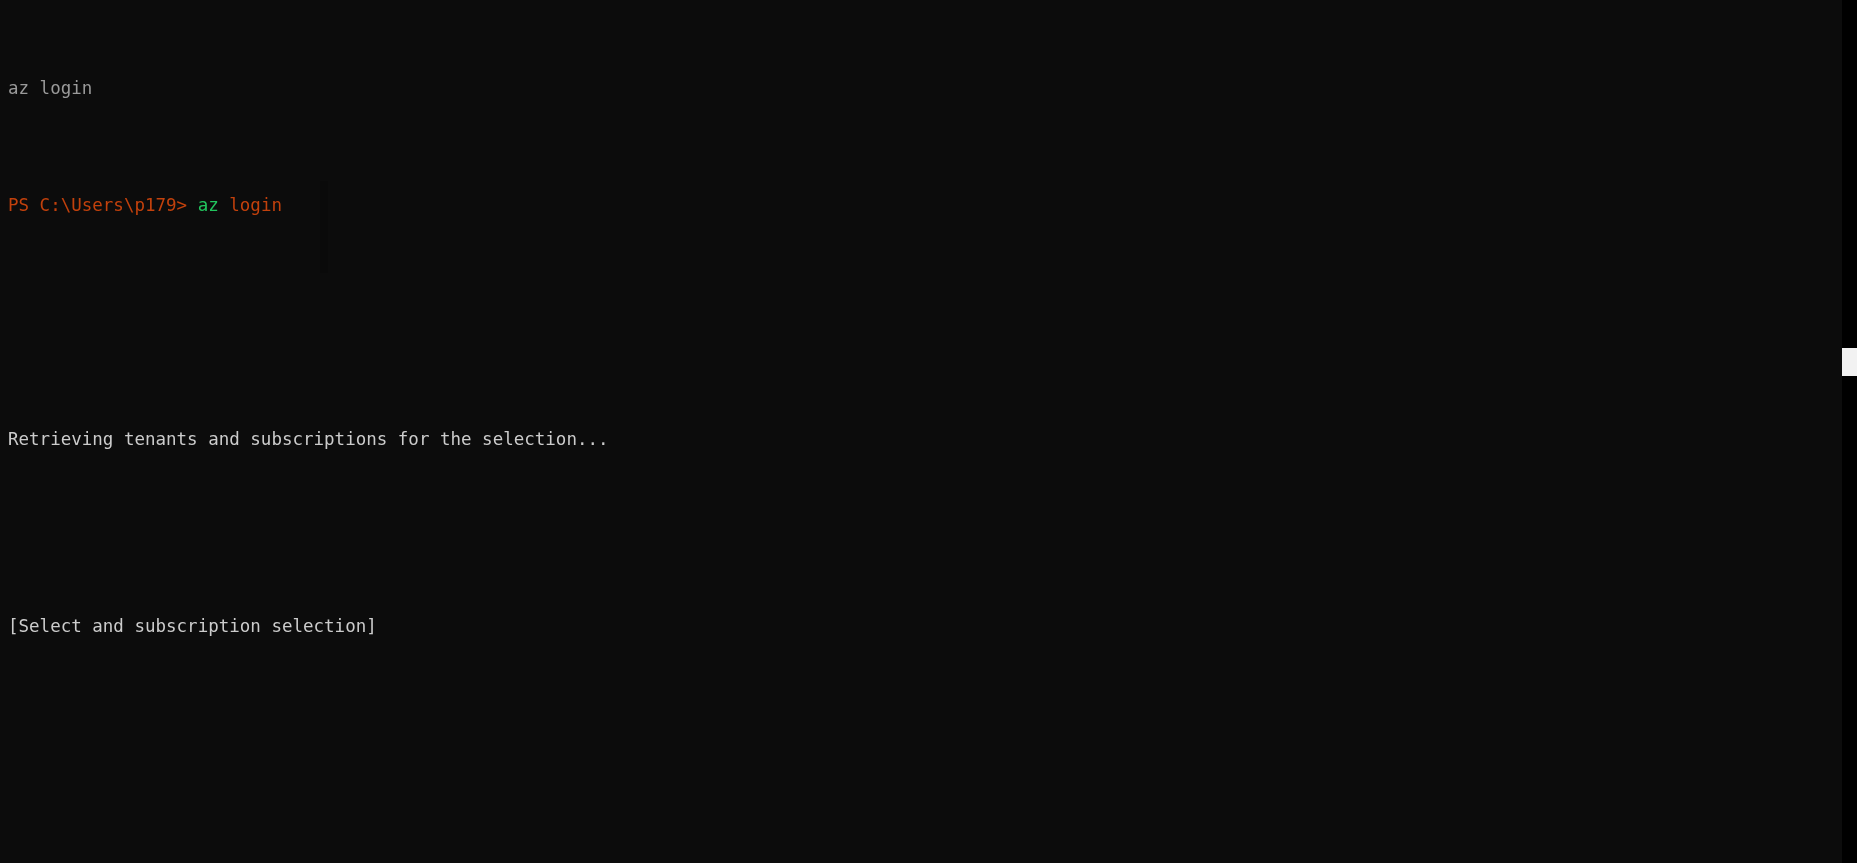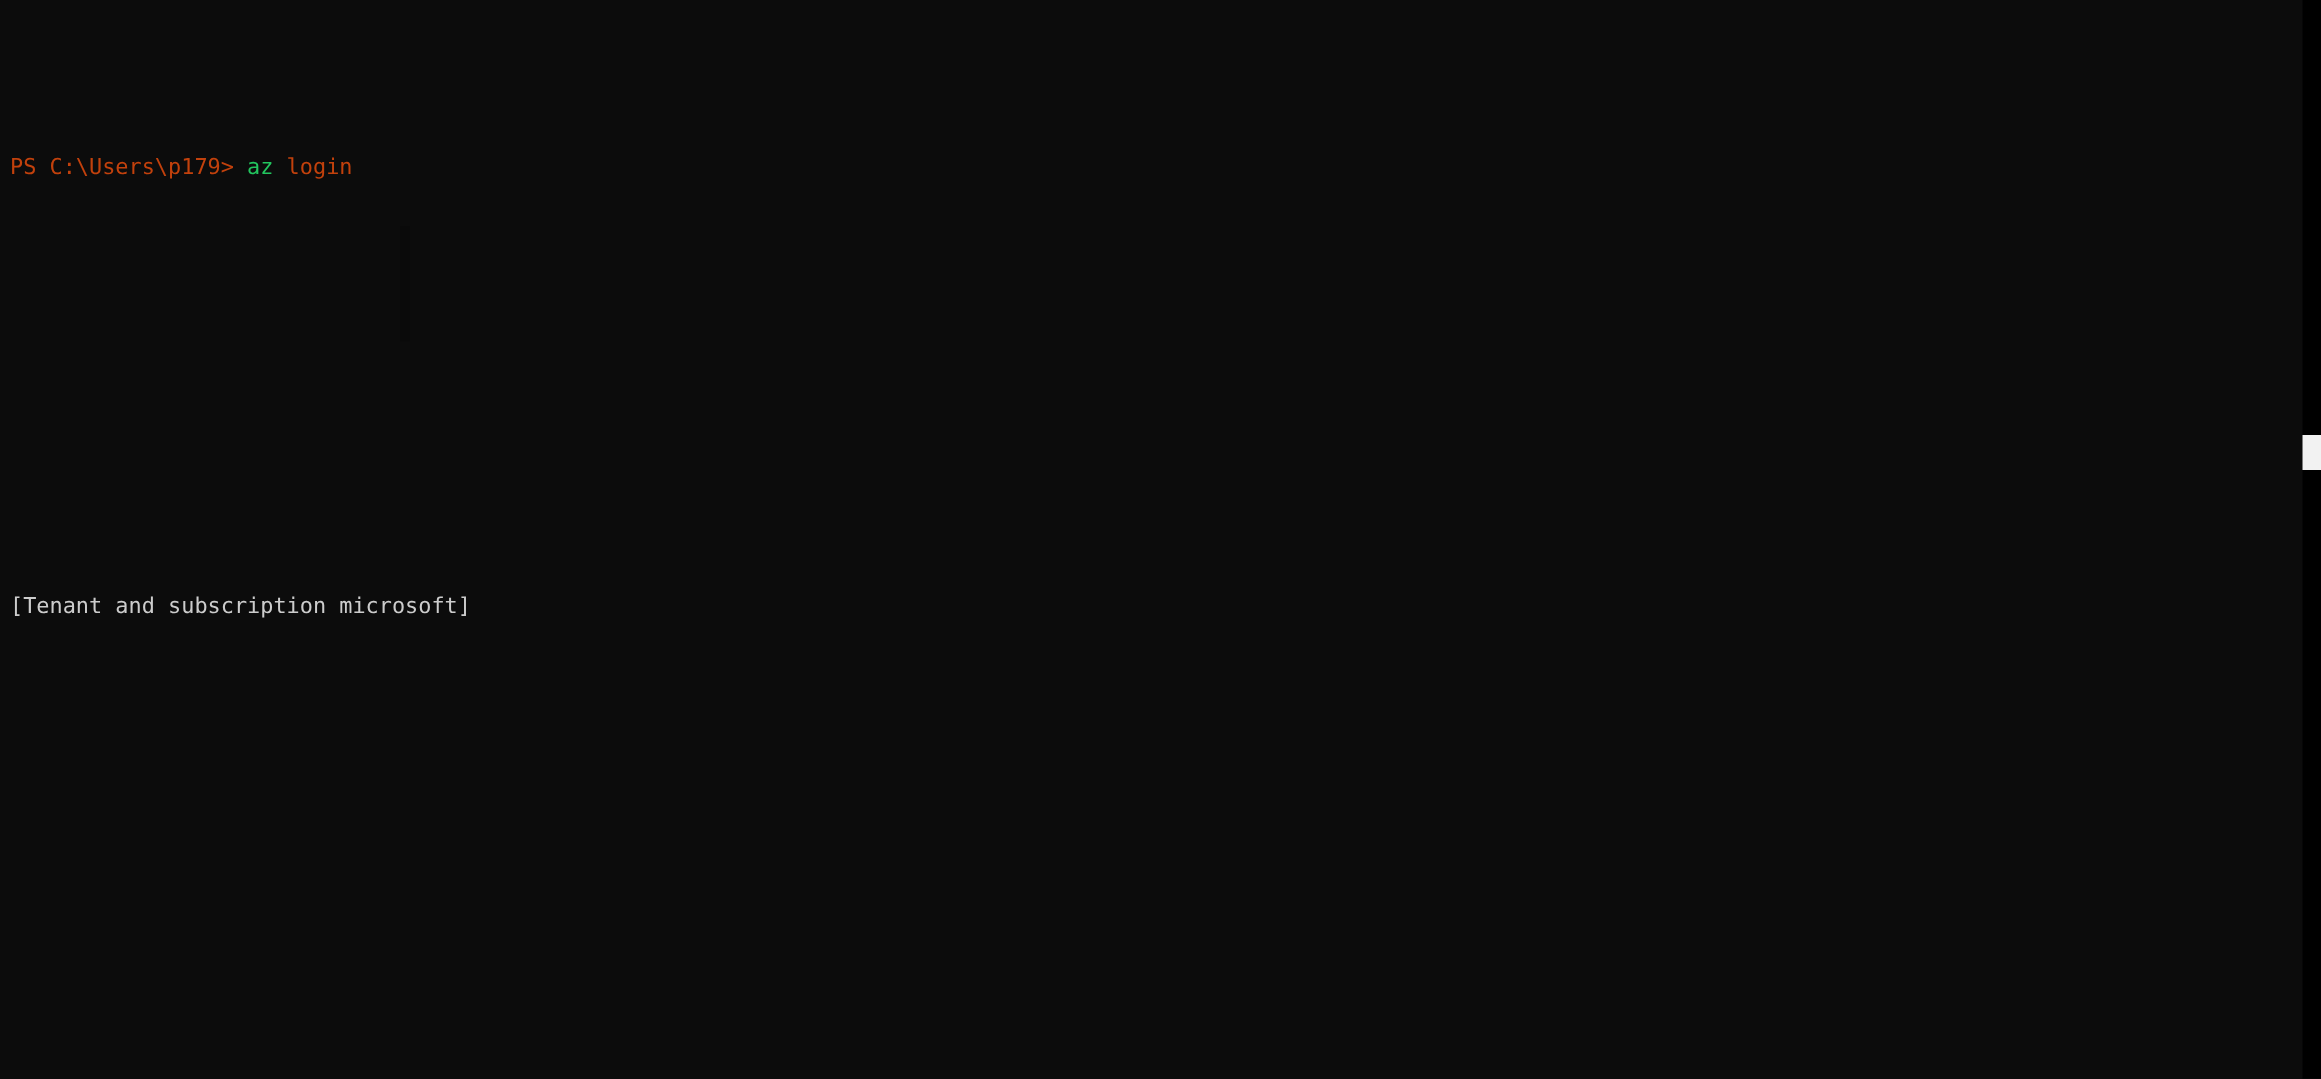--- a/index.html
+++ b/index.html
@@ -74,32 +74,34 @@
   }
 </style>
 </head>
 <body>
 
 <div id="terminal">
 
   <div class="screen">
 
     
+    <div class="line c-dim"><span>az login</span></div>
 
     
     <div class="line"><span class="c-white">PS C:\Users\p179&gt;</span><span class="c-white"> </span><span class="c-yellow">az</span><span class="c-white"> </span><span class="c-white">login</span></div>
 
     
 
     <div class="blank"></div>
 
+    <div class="line c-default"><span>Retrieving tenants and subscriptions for the selection...</span></div>
 
     <div class="blank"></div>
 
-    <div class="line c-default"><span>[Tenant and subscription microsoft]</span></div>
+    <div class="line c-default"><span>[Select and subscription selection]</span></div>
 
     <div class="blank"></div>
 
     
     
 
     
     
 
     

